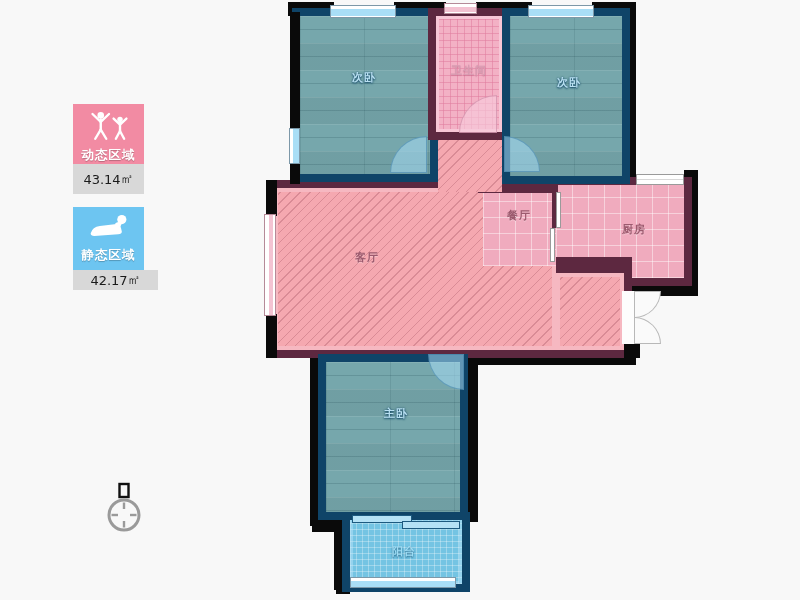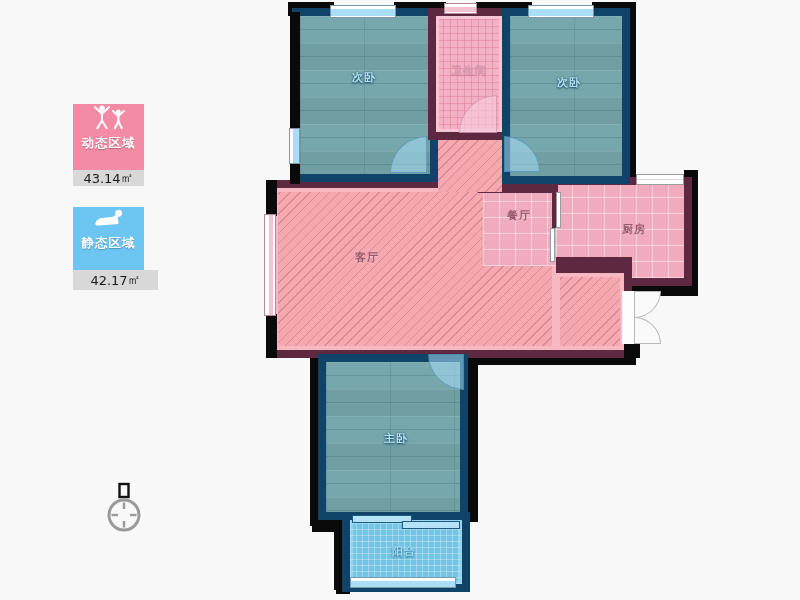--- a/index.html
+++ b/index.html
@@ -67,21 +67,21 @@
   
   .rlabel{
     position:absolute;transform:translate(-50%,-50%);
     font-weight:bold;font-size:11px;letter-spacing:1px;white-space:nowrap;
   }
   .lbl-blue{color:#b9e0f2;text-shadow:0 1px 2px rgba(16,70,100,.95),0 0 2px rgba(16,70,100,.8);}
   .lbl-pink{color:#9c5a6e;text-shadow:0 1px 1px rgba(255,255,255,.35);}
   .lbl-bath{color:#d89cb2;text-shadow:0 1px 1px rgba(160,70,100,.35);}
   .lbl-balc{color:#9ddcf4;text-shadow:0 1px 2px rgba(20,85,120,.95);}
   
-  .legend-box{display:flex;flex-direction:column;align-items:center;justify-content:flex-end;padding-bottom:18px;}
+  .legend-box{display:flex;flex-direction:column;align-items:center;justify-content:flex-end;padding-bottom:6px;}
   .legend-box .lg-label{color:#fff;font-weight:bold;font-size:12.5px;letter-spacing:1px;text-shadow:0 1px 1px rgba(0,0,0,.25);}
   .legend-box svg{margin-bottom:6px;}
   .legend-bar{background:#d8d8d8;display:flex;align-items:center;justify-content:center;
     font-size:13px;color:#1a1a1a;}
 </style>
 </head>
 <body>
 
 <div class="abs" style="left:0;top:0;width:800px;height:600px;">
 
@@ -152,21 +152,21 @@
   <div class="abs" style="left:622px;top:291px;width:12px;height:53px;background:#fdfdfd;"></div>
   <div class="abs arc r-br" style="left:634px;top:291px;width:27px;height:27px;"></div>
   <div class="abs arc r-tr" style="left:634px;top:317px;width:27px;height:27px;"></div>
 
   <span class="rlabel lbl-blue" style="left:364px;top:77px;">次卧</span>
   <span class="rlabel lbl-bath" style="left:469px;top:70px;">卫生间</span>
   <span class="rlabel lbl-blue" style="left:569px;top:82px;">次卧</span>
   <span class="rlabel lbl-pink" style="left:519px;top:215px;">餐厅</span>
   <span class="rlabel lbl-pink" style="left:634px;top:229px;">厨房</span>
   <span class="rlabel lbl-pink" style="left:367px;top:257px;">客厅</span>
-  <span class="rlabel lbl-blue" style="left:396px;top:438px;">主卧</span>
+  <span class="rlabel lbl-blue" style="left:396px;top:413px;">主卧</span>
   <span class="rlabel lbl-balc" style="left:404px;top:551px;">阳台</span>
 </div>
 
 <div class="abs legend-box" style="left: 73px; top: 104px; width: 71px; height: 66px; background: rgb(242, 139, 163);">
   <svg width="44" height="32" viewBox="0 0 48 32">
     <g stroke="#ffffff" stroke-width="2.6" stroke-linecap="round" fill="none">
       <circle cx="15" cy="5.5" r="3.6" fill="#ffffff" stroke="none"></circle>
       <line x1="15" y1="10" x2="15" y2="21"></line>
       <line x1="15" y1="12.5" x2="6" y2="4"></line>
       <line x1="15" y1="12.5" x2="24" y2="4"></line>
@@ -175,21 +175,21 @@
       <circle cx="36" cy="10" r="3" fill="#ffffff" stroke="none"></circle>
       <line x1="36" y1="13.5" x2="36" y2="22.5"></line>
       <line x1="36" y1="15.5" x2="29" y2="9"></line>
       <line x1="36" y1="15.5" x2="43" y2="9"></line>
       <line x1="36" y1="22.5" x2="31.5" y2="31"></line>
       <line x1="36" y1="22.5" x2="40.5" y2="31"></line>
     </g>
   </svg>
   <span class="lg-label">动态区域</span>
 </div>
-<div class="abs legend-bar" style="left:73px;top:170px;width:71px;height:16px;">
+<div class="abs legend-bar" style="left:73px;top:164px;width:71px;height:30px;">
   <span>43.14</span>
     <span>㎡</span>
 </div>
 
 <div class="abs legend-box" style="left: 73px; top: 207px; width: 71px; height: 63px; background: rgb(109, 197, 241);">
   <svg width="44" height="30" viewBox="0 0 48 32">
     <g fill="#ffffff">
       <circle cx="38" cy="9" r="5"></circle>
       <path d="M4 24 Q6 17 14 16 L30 14 Q36 14 37 18 L38 22 Q38 25 34 25 L8 27 Q4 27 4 24 Z"></path>
       <path d="M30 14 Q34 10 38 13 L36 18 Z"></path>

